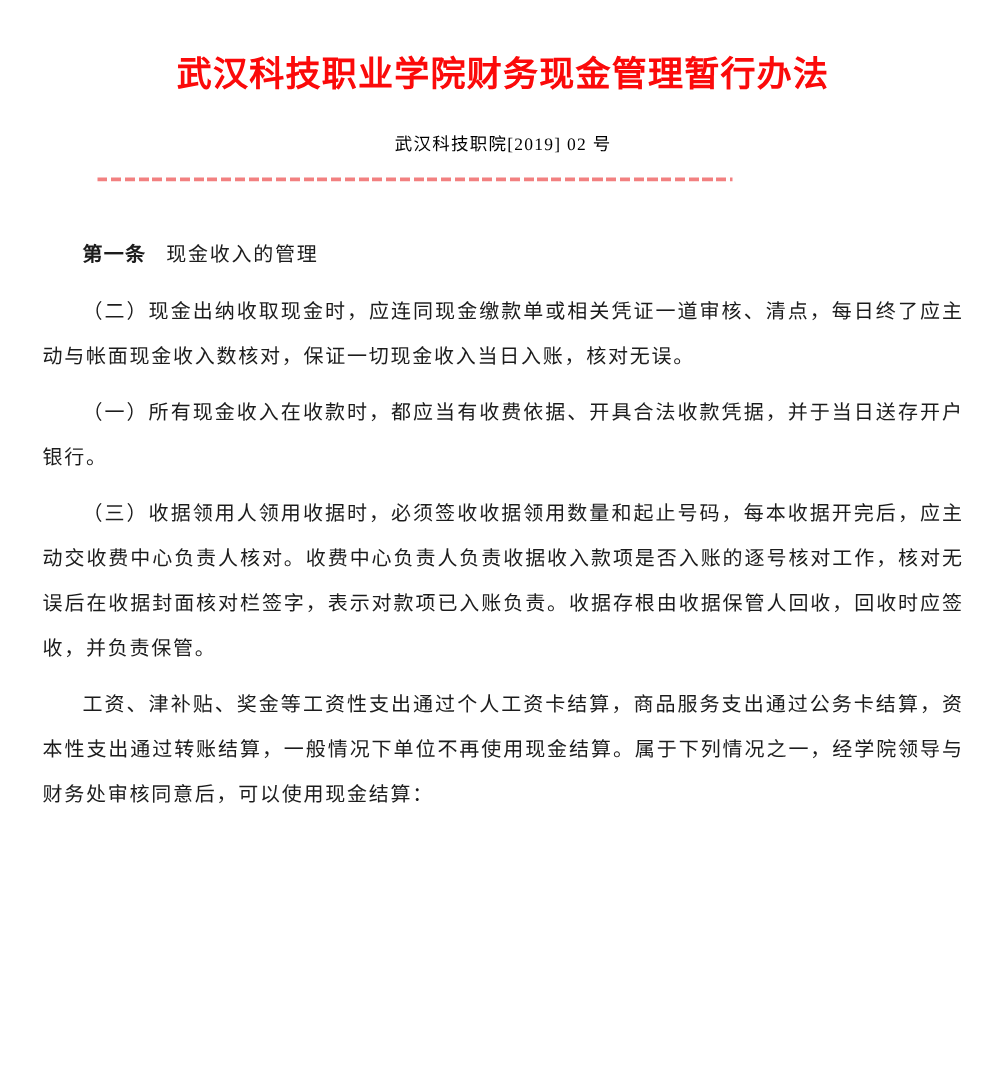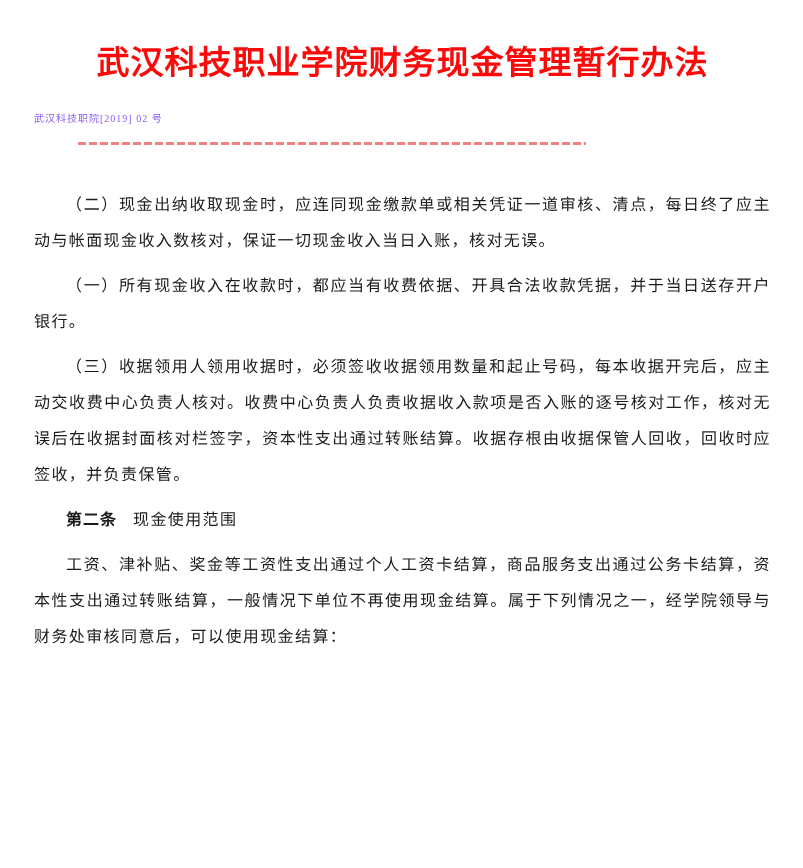--- a/index.html
+++ b/index.html
@@ -17,30 +17,31 @@
     box-sizing: border-box;
     padding: 42px 32px 0 34px;
     font-family: "Liberation Serif", "DejaVu Serif", serif;
     color: #1c1c1c;
   }
   .doc-title {
     margin: 0;
     text-align: center;
     font-family: "Liberation Sans", "DejaVu Sans", sans-serif;
     font-weight: bold;
-    font-size: 33px;
+    font-size: 28px;
     letter-spacing: 1px;
     color: #fb0a0a;
     line-height: 1.25;
   }
   .doc-number {
     margin-top: 27px;
-    font-size: 10px;
+    text-align: center;
+    font-size: 14px;
     letter-spacing: 1px;
-    color: #8b5cf6;
+    color: #000000;
   }
   .divider {
     margin: 17px 0 0 44px;
     width: 508px;
     height: 3px;
     background:
       repeating-linear-gradient(to right,
         #f28080 0px, #f28080 8px,
         rgba(255,255,255,0) 8px, rgba(255,255,255,0) 11px);
   }
@@ -69,26 +70,26 @@
 
   <h1 class="doc-title">武汉科技职业学院财务现金管理暂行办法</h1>
 
   <div class="doc-number">武汉科技职院[2019] 02 号</div>
 
   <div class="divider"></div>
 
   <div class="doc-body">
 
 
+    <p><span class="article-lead">第一条</span><span>现金收入的管理</span></p>
 
     <p>（二）现金出纳收取现金时，应连同现金缴款单或相关凭证一道审核、清点，每日终了应主动与帐面现金收入数核对，保证一切现金收入当日入账，核对无误。</p>
 
     <p>（一）所有现金收入在收款时，都应当有收费依据、开具合法收款凭据，并于当日送存开户银行。</p>
 
-    <p>（三）收据领用人领用收据时，必须签收收据领用数量和起止号码，每本收据开完后，应主动交收费中心负责人核对。收费中心负责人负责收据收入款项是否入账的逐号核对工作，核对无误后在收据封面核对栏签字，资本性支出通过转账结算。收据存根由收据保管人回收，回收时应签收，并负责保管。</p>
+    <p>（三）收据领用人领用收据时，必须签收收据领用数量和起止号码，每本收据开完后，应主动交收费中心负责人核对。收费中心负责人负责收据收入款项是否入账的逐号核对工作，核对无误后在收据封面核对栏签字，表示对款项已入账负责。收据存根由收据保管人回收，回收时应签收，并负责保管。</p>
 
 
-    <p><span class="article-lead">第二条</span><span>现金使用范围</span></p>
 
     <p>工资、津补贴、奖金等工资性支出通过个人工资卡结算，商品服务支出通过公务卡结算，资本性支出通过转账结算，一般情况下单位不再使用现金结算。属于下列情况之一，经学院领导与财务处审核同意后，可以使用现金结算：</p>
 
   </div>
 </div>
 
 </body></html>

